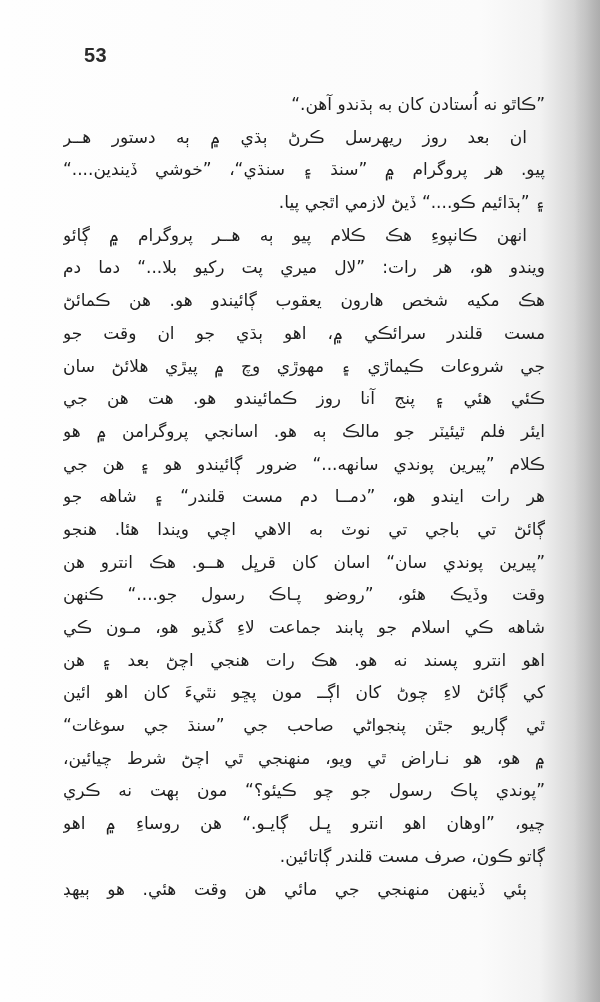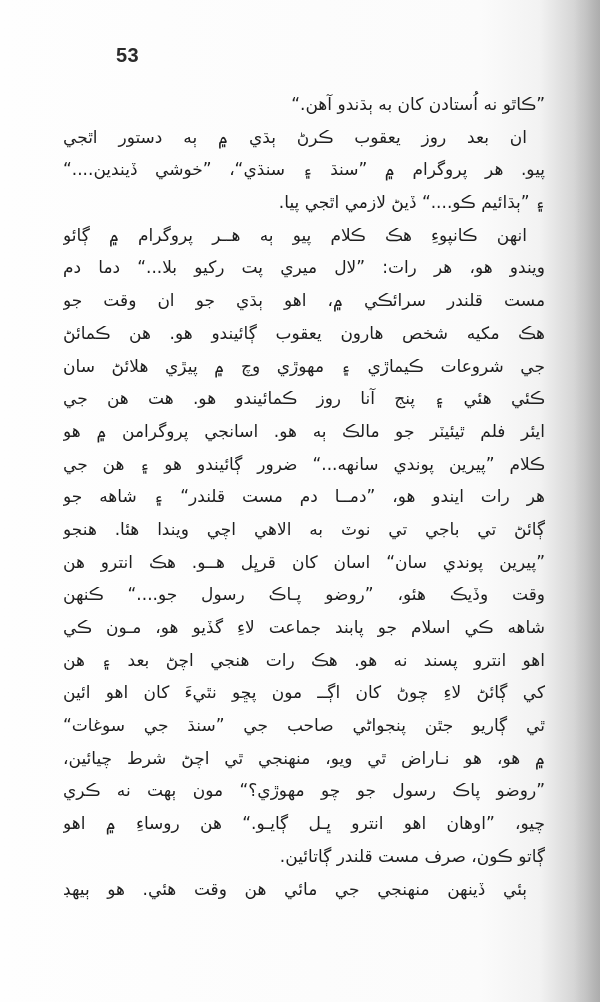--- a/index.html
+++ b/index.html
@@ -29,21 +29,20 @@
     }
     .page-number {
       position: absolute;
       left: 84px;
       top: 44px;
       font-family: "Liberation Sans", sans-serif;
       font-weight: bold;
       font-size: 20px;
       color: #2b2b2b;
       letter-spacing: 0.5px;
-      margin-left: 32px;
     }
     .text-block {
       position: absolute;
       left: 63px;
       top: 88px;
       width: 482px;
       direction: rtl;
       unicode-bidi: embed;
       font-family: "DejaVu Sans", sans-serif;
       font-size: 17px;
@@ -68,38 +67,38 @@
 </head>
 <body>
 
 <div class="page">
   <div class="binding-shadow"></div>
 
   <div class="page-number">53</div>
 
   <div class="text-block" id="text-block">
     <span class="line short">”ڪاٿو نه اُستادن کان به ٻڌندو آهن.“</span>
-    <span class="line indent">ان بعد روز يعقوب ڪرڻ ٻڌي ۾ ٻه دستور اٿجي</span>
+    <span class="line indent">ان بعد روز ريهرسل ڪرڻ ٻڌي ۾ ٻه دستور هــر</span>
     <span class="line">پيو. هر پروگرام ۾ ”سنڌ ۽ سنڌي“، ”خوشي ڏيندين....“</span>
     <span class="line short">۽ ”ٻڌائيم ڪو....“ ڏيڻ لازمي اٿجي پيا.</span>
     <span class="line indent">انهن ڪانپوءِ هڪ ڪلام پيو ٻه هــر پروگرام ۾ ڳائو</span>
     <span class="line">ويندو هو، هر رات: ”لال ميري پت رکيو بلا...“ دما دم</span>
+    <span class="line">هڪ مکيه شخص هارون يعقوب ڳائيندو هو. هن ڪمائڻ</span>
     <span class="line">مست قلندر سرائڪي ۾، اهو ٻڌي جو ان وقت جو</span>
-    <span class="line">هڪ مکيه شخص هارون يعقوب ڳائيندو هو. هن ڪمائڻ</span>
     <span class="line">جي شروعات ڪيماڙي ۽ مهوڙي وچ ۾ پيڙي هلائڻ سان</span>
     <span class="line">ڪئي هئي ۽ پنج آنا روز ڪمائيندو هو. هت هن جي</span>
     <span class="line">ايئر فلم ٿيئيٽر جو مالڪ ٻه هو. اسانجي پروگرامن ۾ هو</span>
     <span class="line">ڪلام ”پيرين پوندي سانهه...“ ضرور ڳائيندو هو ۽ هن جي</span>
     <span class="line">هر رات ايندو هو، ”دمــا دم مست قلندر“ ۽ شاهه جو</span>
     <span class="line">ڳائڻ تي باجي تي نوٽ به الاهي اچي ويندا هئا. هنجو</span>
     <span class="line">”پيرين پوندي سان“ اسان کان قرڀل هــو. هڪ انترو هن</span>
     <span class="line">وقت وڏيڪ هئو، ”روضو پـاڪ رسول جو....“ ڪنهن</span>
     <span class="line">شاهه ڪي اسلام جو پابند جماعت لاءِ گڏيو هو، مـون ڪي</span>
     <span class="line">اهو انترو پسند نه هو. هڪ رات هنجي اچڻ بعد ۽ هن</span>
     <span class="line">کي ڳائڻ لاءِ چوڻ کان اڳــ مون پڇو نٿيءَ کان اهو ائين</span>
     <span class="line">ٿي ڳاريو جٿن پنجواڻي صاحب جي ”سنڌ جي سوغات“</span>
     <span class="line">۾ هو، هو نـاراض ٿي ويو، منهنجي ٿي اچڻ شرط چيائين،</span>
-    <span class="line">”روضو پاڪ رسول جو چو مهوڙي؟“ مون ٻهت نه ڪري</span>
+    <span class="line">”پوندي پاڪ رسول جو چو ڪيئو؟“ مون ٻهت نه ڪري</span>
     <span class="line">چيو، ”اوهان اهو انترو ڀـل ڳايـو.“ هن روساءِ ۾ اهو</span>
     <span class="line short">ڳاتو ڪون، صرف مست قلندر ڳاتائين.</span>
     <span class="line indent">ٻئي ڏينهن منهنجي جي مائي هن وقت هئي. هو ٻيهڊ</span>
   </div>
 </div>
 
 </body></html>

